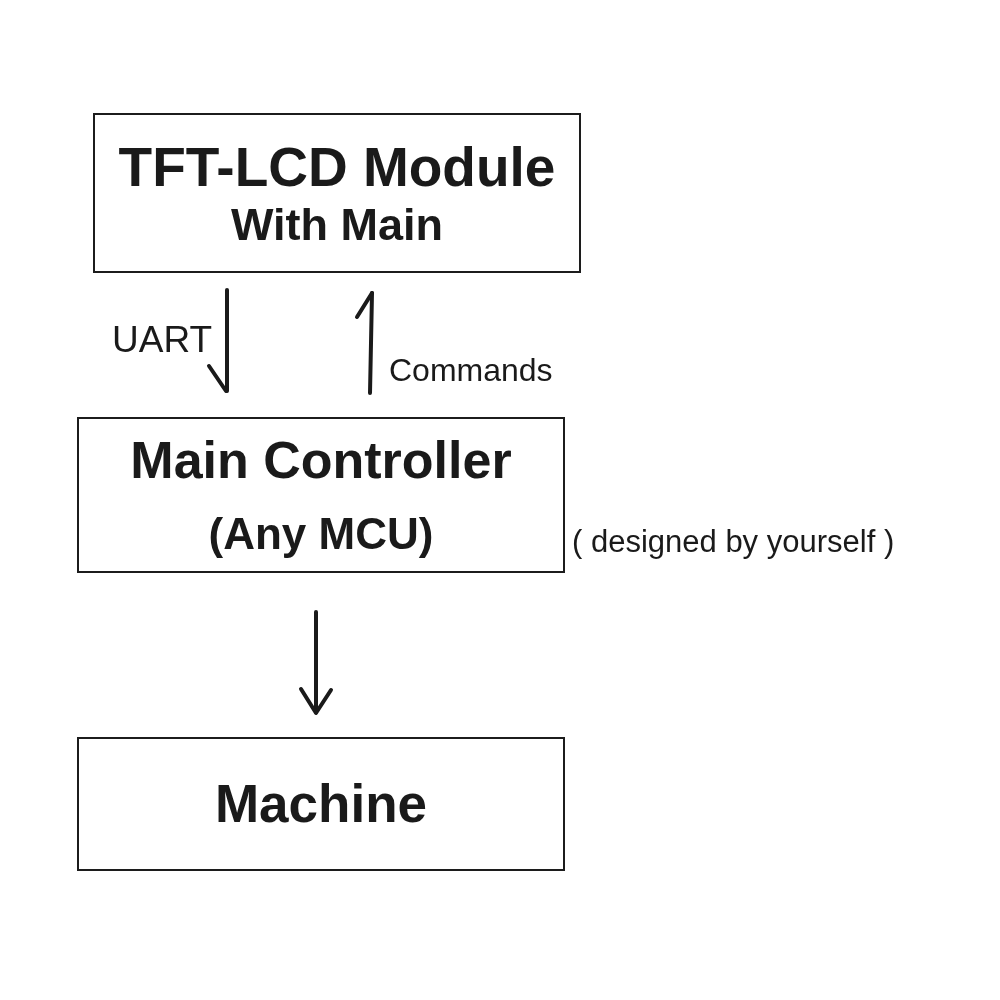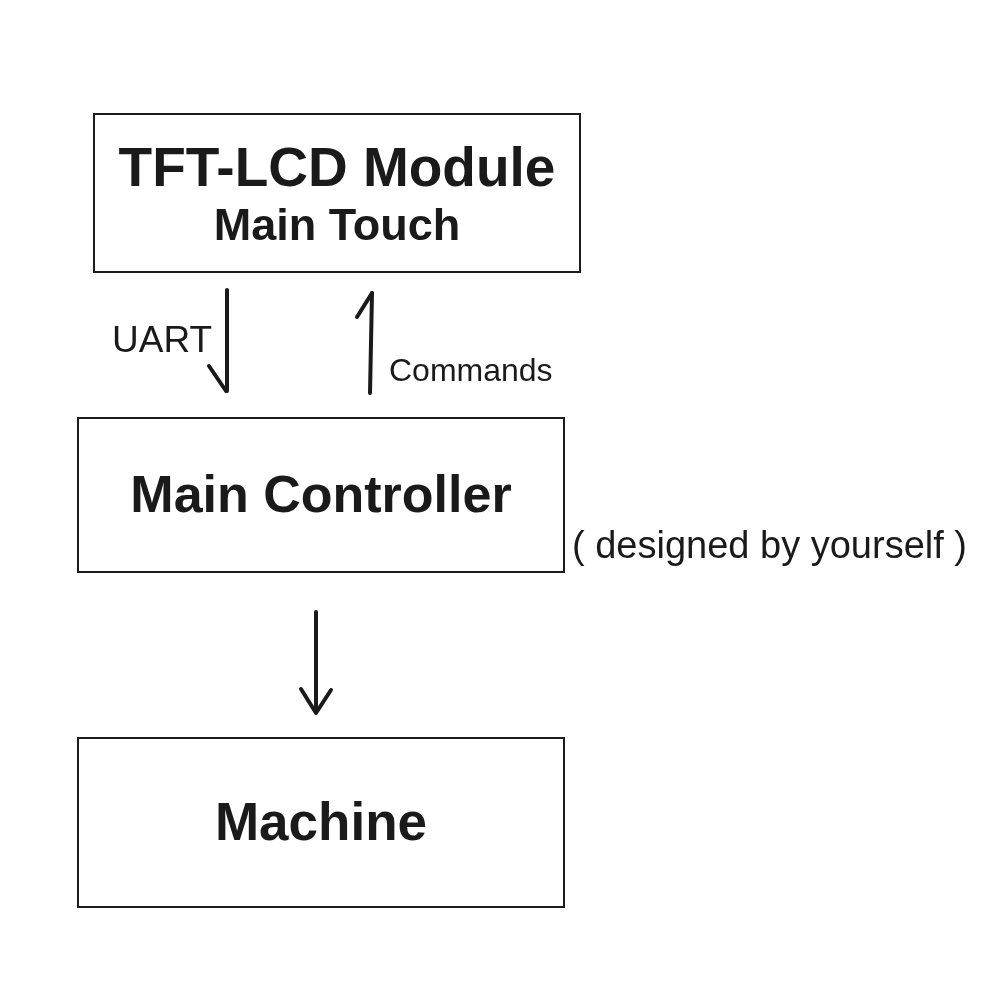--- a/index.html
+++ b/index.html
@@ -33,64 +33,65 @@
     white-space: nowrap;
   }
   #box-tft { left: 77px; top: 113px; width: 488px; height: 160px; margin-left: 16px; }
   #box-tft .line1 { font-size: 55px; }
   #box-tft .line2 { font-size: 45px; }
 
   #box-controller { left: 77px; top: 417px; width: 488px; height: 156px; gap: 18px; }
   #box-controller .line1 { font-size: 52px; }
   #box-controller .line2 { font-size: 44px; }
 
-  #box-machine { left: 77px; top: 737px; width: 488px; height: 171px; }
+  #box-machine { left: 77px; top: 737px; width: 488px; height: 134px; }
   #box-machine .line1 { font-size: 53px; }
 
   .flow-label {
     position: absolute;
     font-weight: 400;
     white-space: nowrap;
     line-height: 1;
   }
   #label-uart { left: 112px; top: 321px; font-size: 37px; }
   #label-commands { left: 389px; top: 330px; font-size: 32px; margin-top: 24px; }
-  #label-designed { left: 572px; top: 526px; font-size: 38px; }
+  #label-designed { left: 572px; top: 526px; font-size: 31px; }
 
   .arrow {
     position: absolute;
   }
   #arrow-uart-down { left: 200px; top: 285px; }
   #arrow-commands-up { left: 348px; top: 285px; }
   #arrow-to-machine { left: 295px; top: 608px; }
 </style>
 </head>
 <body>
 
 <div id="canvas">
 
   <div class="node" id="box-tft">
     <div class="line1">TFT-LCD Module</div>
-    <div class="line2">Main Touch</div>
+    <div class="line2">With Main</div>
   </div>
 
   <div class="flow-label" id="label-uart">UART</div>
   <svg class="arrow" id="arrow-uart-down" width="40" height="112" viewBox="0 0 40 112">
     <path d="M 27 5 L 27 106" fill="none" stroke="#1a1a1a" stroke-width="4" stroke-linecap="round"></path>
     <path d="M 9 81 L 26 106" fill="none" stroke="#1a1a1a" stroke-width="4" stroke-linecap="round"></path>
   </svg>
 
   <svg class="arrow" id="arrow-commands-up" width="40" height="112" viewBox="0 0 40 112">
     <path d="M 24 8 L 22 108" fill="none" stroke="#1a1a1a" stroke-width="4" stroke-linecap="round"></path>
     <path d="M 24 8 L 9 32" fill="none" stroke="#1a1a1a" stroke-width="4" stroke-linecap="round"></path>
   </svg>
   <div class="flow-label" id="label-commands">Commands</div>
 
   <div class="node" id="box-controller">
     <div class="line1">Main Controller</div>
+    <div class="line2">(Any MCU)</div>
   </div>
 
   <div class="flow-label" id="label-designed">( designed by yourself )</div>
 
   <svg class="arrow" id="arrow-to-machine" width="42" height="110" viewBox="0 0 42 110">
     <path d="M 21 4 L 21 104" fill="none" stroke="#1a1a1a" stroke-width="4" stroke-linecap="round"></path>
     <path d="M 6 81 L 21 105 L 36 82" fill="none" stroke="#1a1a1a" stroke-width="4" stroke-linecap="round" stroke-linejoin="round"></path>
   </svg>
 
   <div class="node" id="box-machine">

